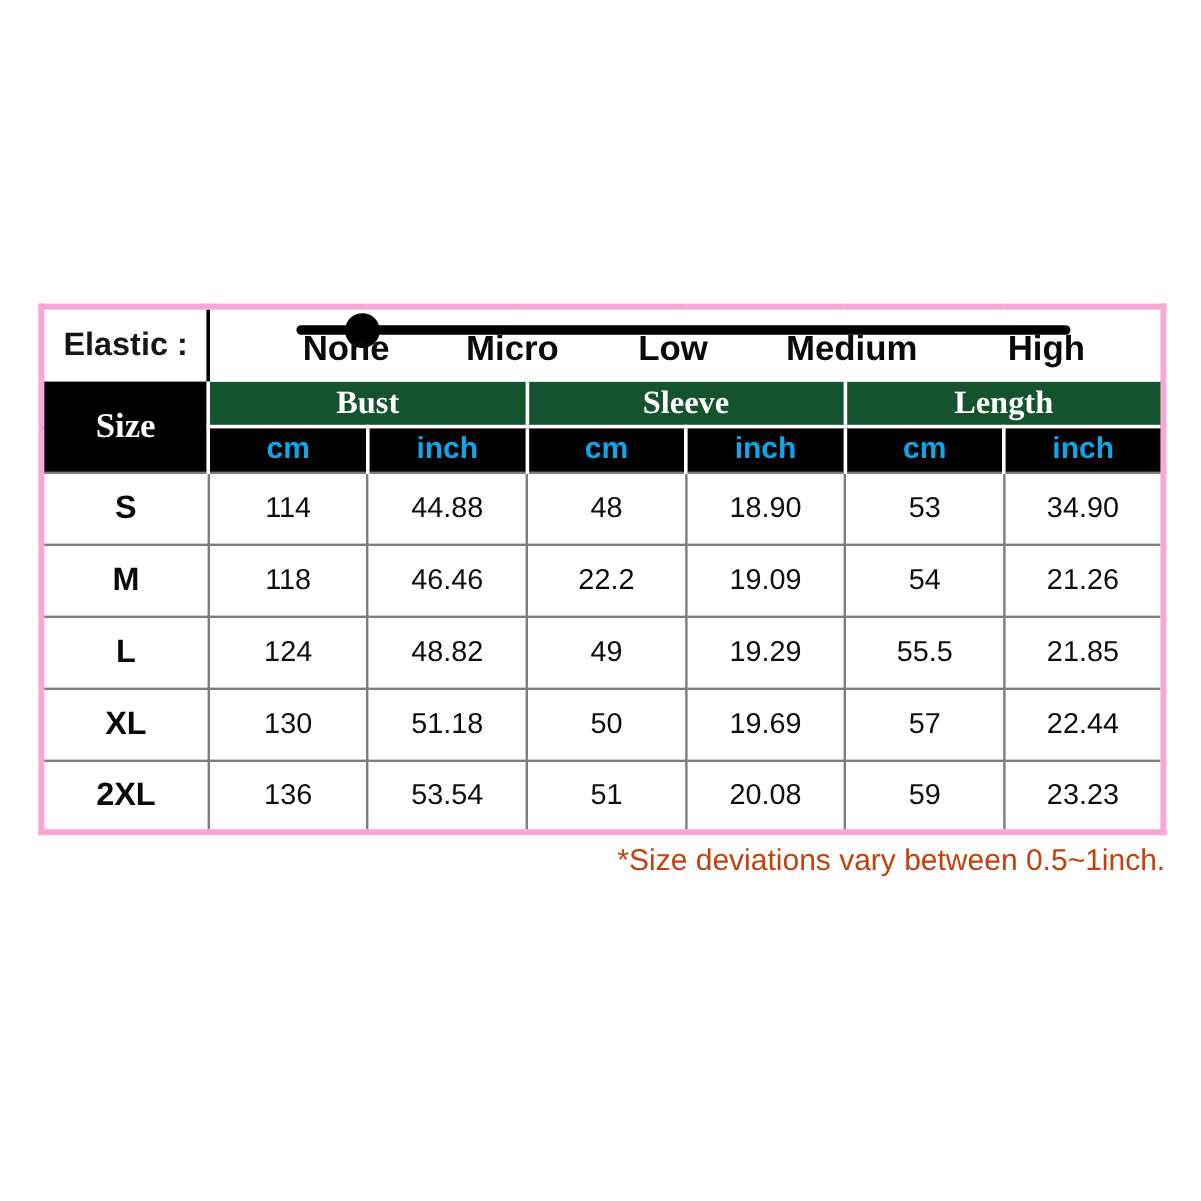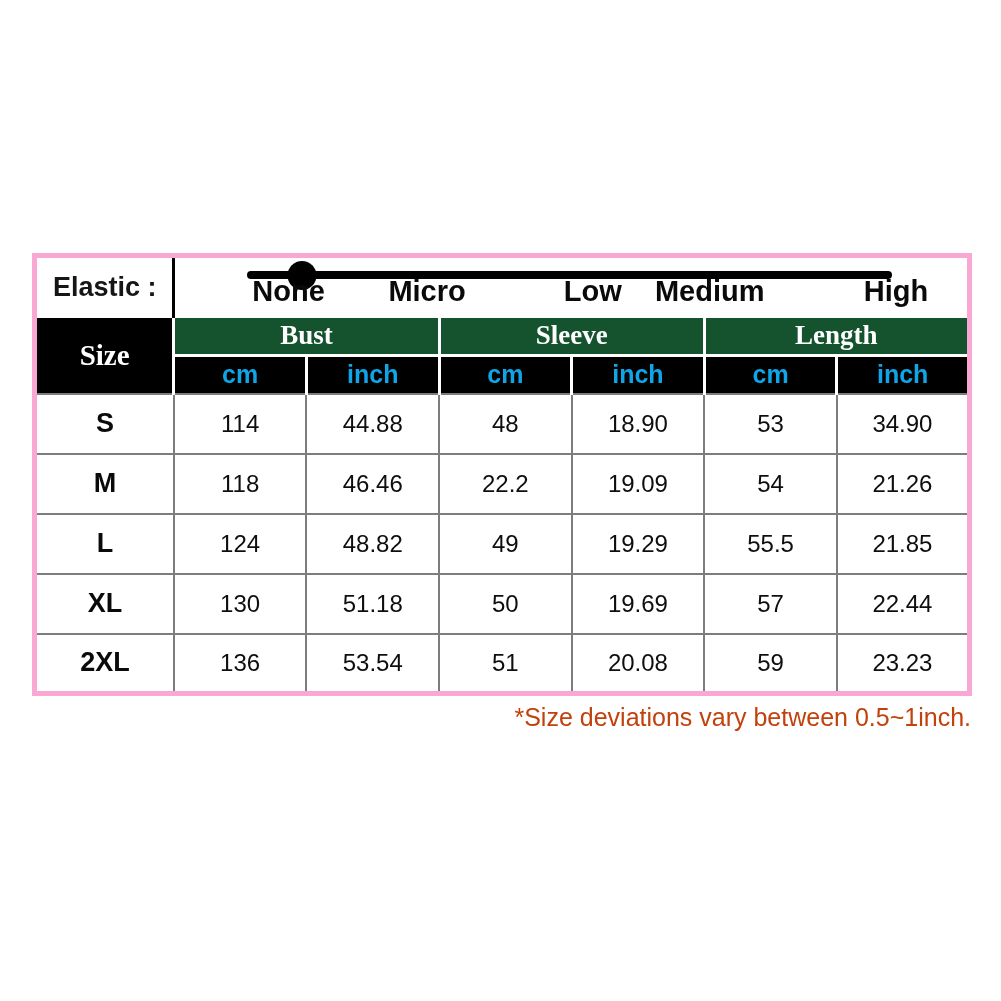--- a/index.html
+++ b/index.html
@@ -68,23 +68,23 @@
     bottom: 11px;
     transform: translateX(-50%);
     font-weight: bold;
     font-size: 29px;
     white-space: nowrap;
     color: #0a0a0a;
     line-height: 1;
   }
   .lv0 { left: 14.3%; }
   .lv1 { left: 31.8%; }
-  .lv2 { left: 48.7%; margin-left: 32px; }
+  .lv2 { left: 48.7%; }
   .lv3 { left: 67.5%; }
-  .lv4 { left: 88.0%; margin-left: 24px; }
+  .lv4 { left: 88.0%; }
   
   tr.group-row { height: 38px; font-family: Liberation Serif, serif; }
   tr.unit-row  { height: 38px; }
   td.size-head {
     background: #000;
     color: #fff;
     font-weight: bold;
     font-size: 29px;
     border-right: 3px solid #fff;
   }

